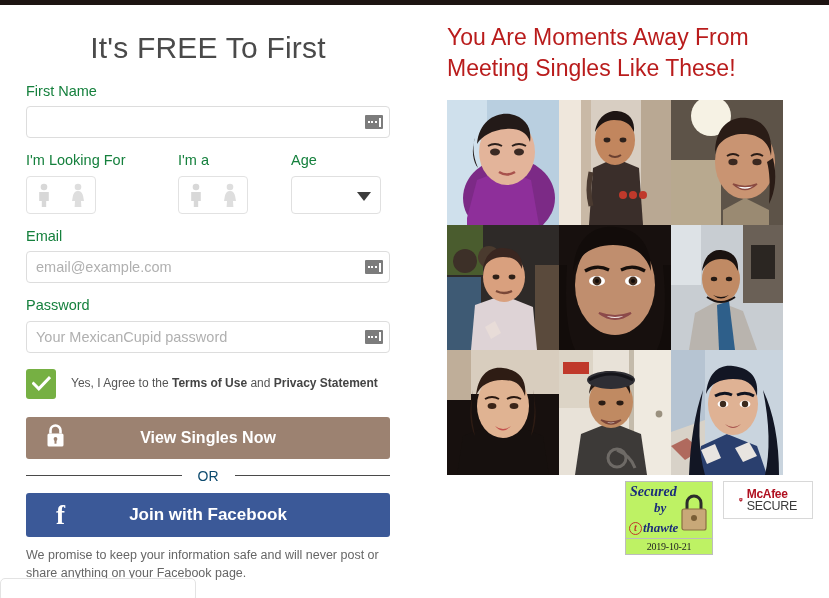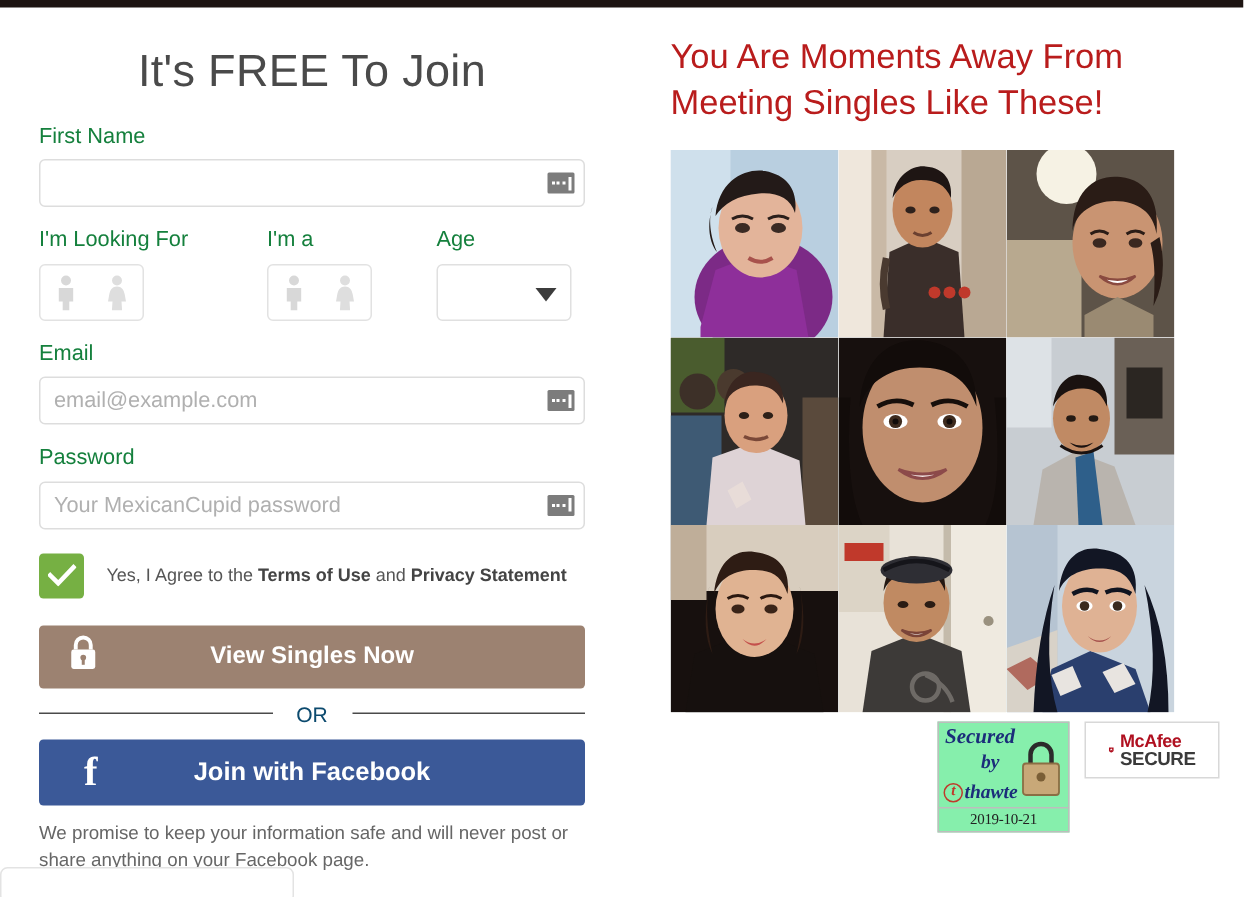--- a/index.html
+++ b/index.html
@@ -273,21 +273,21 @@
   
   .badges {
     position: absolute;
     left: 625px; top: 481px;
     display: flex;
     align-items: flex-start;
     gap: 10px;
   }
   .thawte-badge {
     width: 88px;
-    background: #86efac;
+    background: #bef264;
     border: 1px solid #bdbdbd;
     position: relative;
   }
   .thawte-top {
     position: relative;
     height: 56px;
     overflow: hidden;
   }
   .thawte-top .t1, .thawte-top .t2 {
     position: absolute;
@@ -350,35 +350,35 @@
   .mcafee-text .m1 {
     display: block;
     font-size: 12px;
     font-weight: bold;
     color: #b01020;
     letter-spacing: -0.3px;
   }
   .mcafee-text .m2 {
     display: block;
     font-size: 12.5px;
-    font-weight: bold;
+    font-weight: normal;
     color: #3a3a3a;
     letter-spacing: -0.3px;
   }
 </style>
 </head>
 <body>
 
 <div id="page">
 
   <div class="top-strip"></div>
 
   <div class="form-col">
 
-    <div class="form-title">It's FREE To Join</div>
+    <div class="form-title">It's FREE To First</div>
 
     <div class="field-group">
       <div class="field-label">First Name</div>
       <div class="text-input-wrap">
         <input class="text-input" type="text" placeholder="" style="">
         <span class="autofill-badge">
           <i></i>
             <i></i>
             <i></i>
             <span class="bar"></span>

